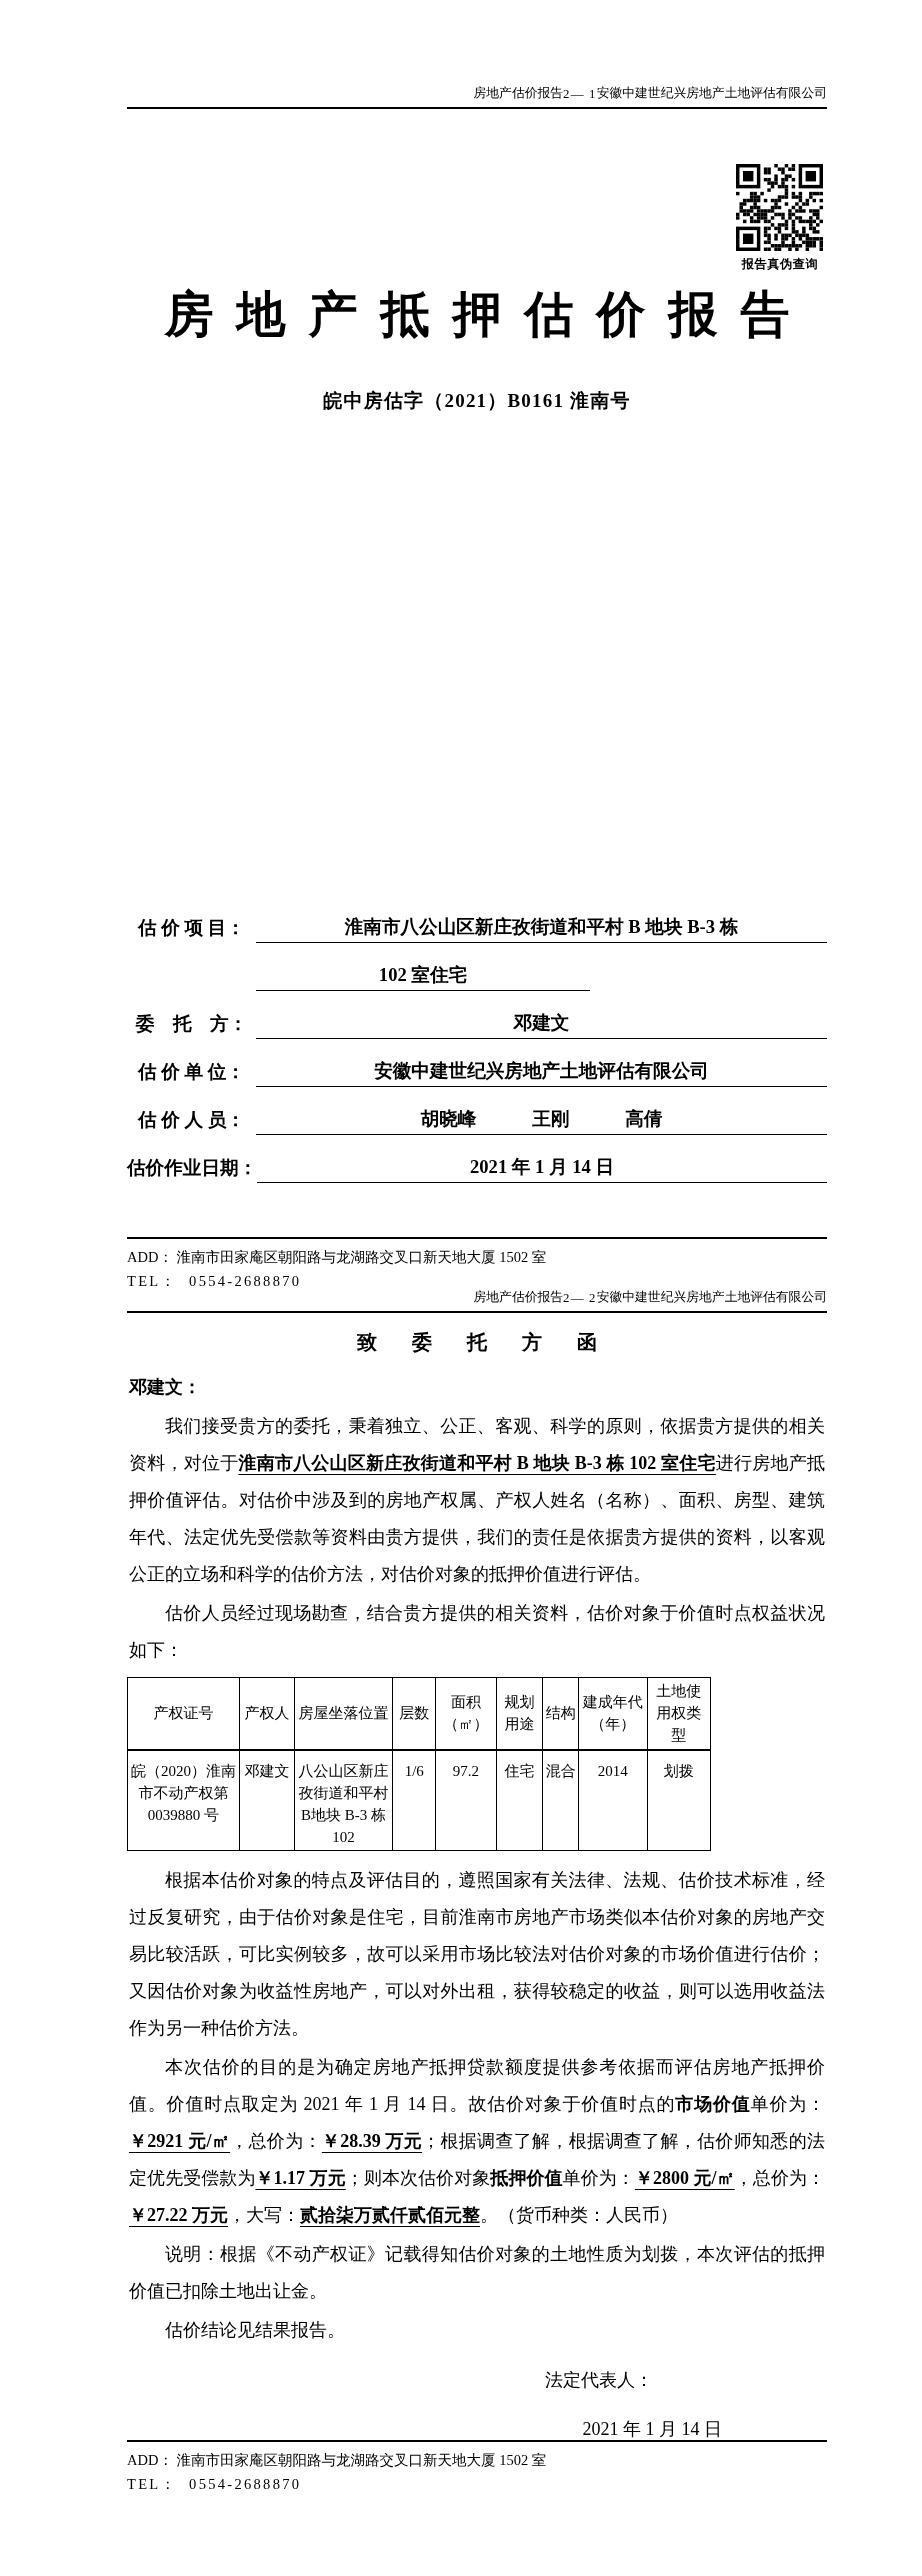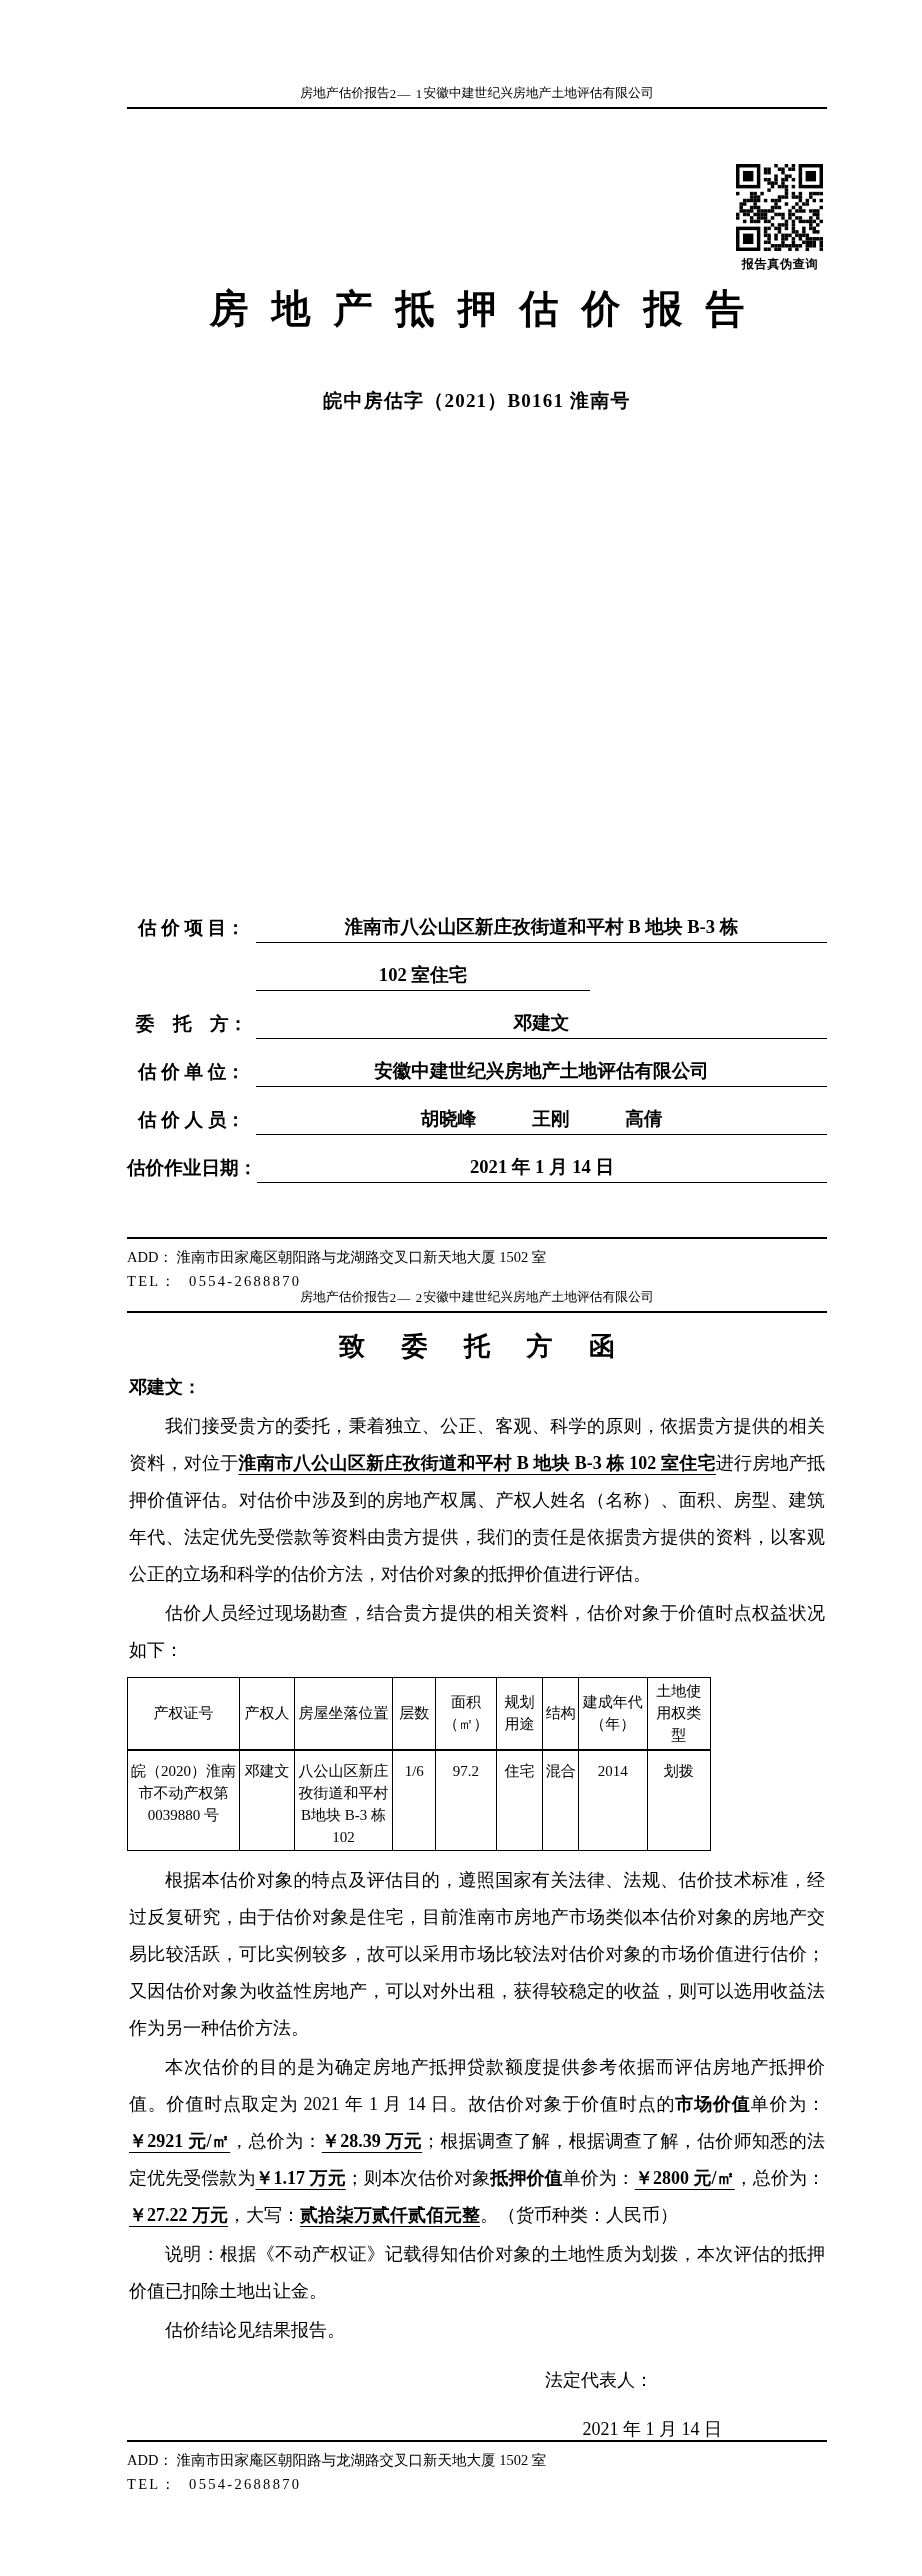--- a/index.html
+++ b/index.html
@@ -7,51 +7,51 @@
     position:relative;
     width:922px;height:2576px;
     background:#ffffff;color:#000;
     font-family:"Liberation Serif","DejaVu Serif",serif;
     overflow:hidden;
   }
   .abs{position:absolute;left:127px;width:700px;}
 
   
   .run-header{
-    display:flex;justify-content:center;align-items:flex-end;
+    display:flex;justify-content:flex-end;align-items:flex-end;
     border-bottom:2.3px solid #000;padding-bottom:4.6px;
     font-size:12.8px;
   }
   .run-header .mid{letter-spacing:1.2px;}
 
   
   .run-footer{border-top:2.3px solid #000;padding-top:5.8px;font-size:14.5px;}
   .run-footer .line{line-height:24.4px;white-space:pre;}
   .run-footer .tel{letter-spacing:2.3px;}
 
   
   .qr-wrap{position:absolute;left:736px;top:164px;width:88px;text-align:center;}
   .qr-wrap svg{display:block;width:87px;height:87px;background:#fff;}
   .qr-caption{margin-top:4.6px;font-size:12.2px;font-weight:bold;letter-spacing:0.6px;}
 
   
   .main-title{
-    text-align:center;font-size:39px;font-weight:bold;
+    text-align:center;font-size:49px;font-weight:bold;
     letter-spacing:23px;text-indent:23px;white-space:nowrap;
   }
   .doc-number{text-align:center;font-size:19px;font-weight:bold;letter-spacing:1.2px;}
 
   .field-row{display:flex;align-items:flex-end;height:48px;font-size:18.6px;font-weight:bold;}
   .field-label{flex:0 0 129px;white-space:nowrap;padding-bottom:2.3px;text-align:center;}
   .field-value{flex:1;border-bottom:1.7px solid #000;text-align:center;padding-bottom:2.3px;white-space:nowrap;}
   .field-value.left{text-align:center;}
   .field-value.short{flex:0 0 334px;}
 
   
-  .letter-title{text-align:center;font-size:26px;font-weight:bold;letter-spacing:15px;text-indent:15px;}
+  .letter-title{text-align:center;font-size:20px;font-weight:bold;letter-spacing:15px;text-indent:15px;}
   .letter-body{font-size:18px;line-height:37px;text-align:justify;}
   .letter-body p{margin:2px;text-indent:2em;}
   .letter-body .salutation{text-indent:0;font-weight:bold;}
   .b{font-weight:bold;}
   .u{text-decoration:underline;text-underline-offset:5.2px;text-decoration-thickness:1.2px;}
 
   
   .rights-table{border-collapse:collapse;margin:8.1px 0 10.5px 0;width:584px;
     font-size:15px;line-height:22px;text-align:center;}
   .rights-table th,.rights-table td{border:1.2px solid #000;padding:2.3px 1.7px;font-weight:normal;}

